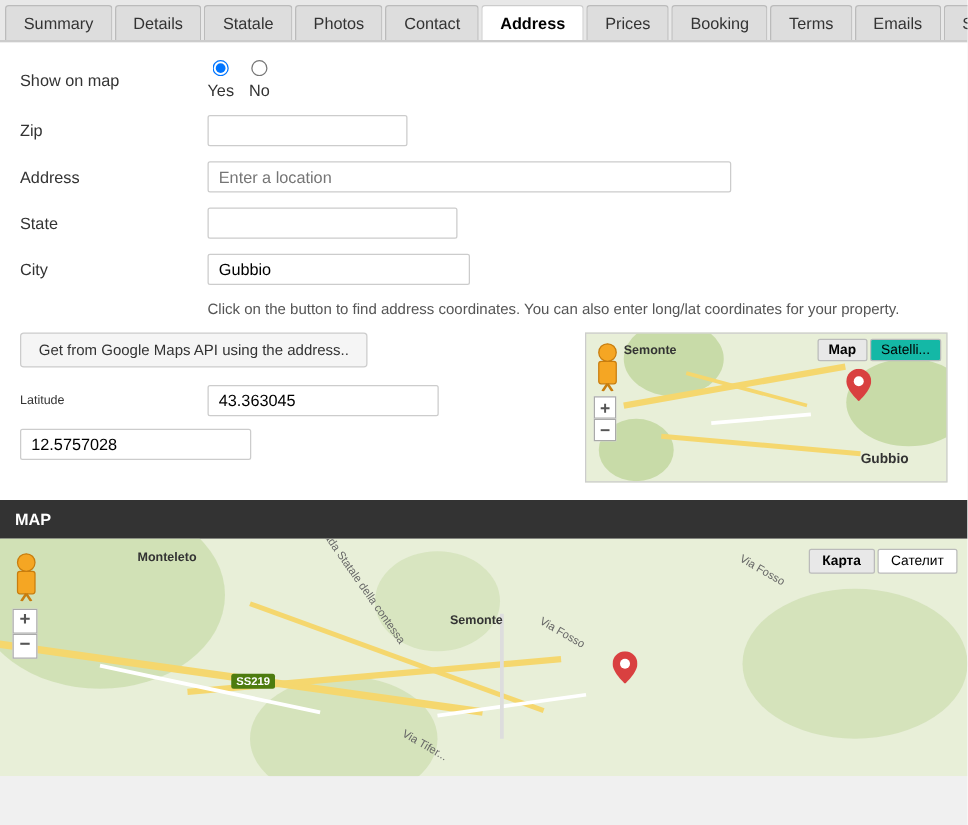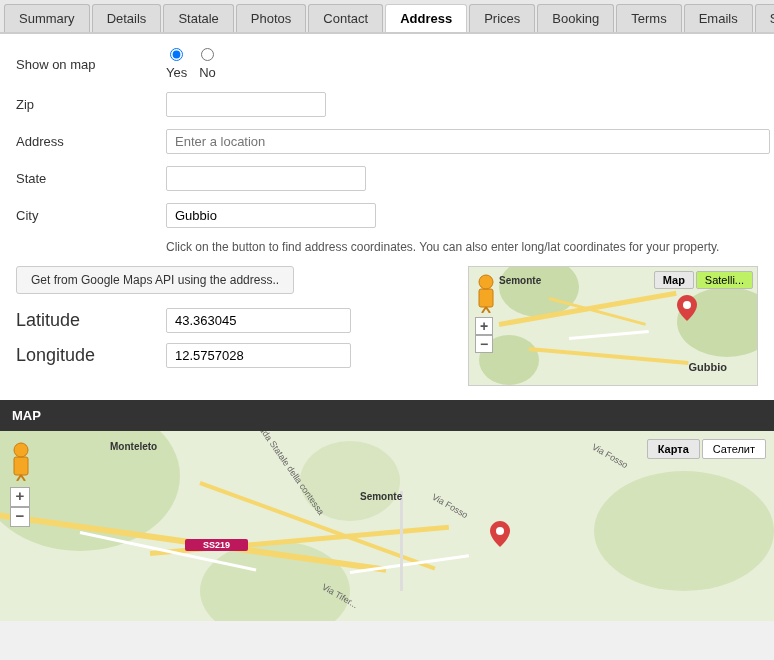--- a/index.html
+++ b/index.html
@@ -50,21 +50,21 @@
     .form-field { flex: 1; }
 
     input[type="text"], input[type="number"] {
       border: 1px solid #ccc;
       padding: 4px 8px;
       font-size: 13px;
       border-radius: 2px;
       background: #fff;
     }
     .zip-input { width: 160px; }
-    .address-input { width: 604px; color: #999; }
+    .address-input { width: 419px; color: #999; }
     .state-input { width: 200px; }
     .city-input { width: 210px; }
 
     select {
       width: 300px;
       padding: 4px 8px;
       font-size: 13px;
       border: 1px solid #ccc;
       border-radius: 2px;
       background: #fff;
@@ -93,21 +93,21 @@
     }
 
     .map-and-coords {
       display: flex;
       gap: 16px;
       align-items: flex-start;
     }
 
     .coords-section { flex: 1; }
     .coords-row { display: flex; align-items: center; margin-bottom: 10px; }
-    .coords-label { width: 150px; font-size: 18px; }
+    .coords-label { width: 150px; font-size: 10px; }
     .coords-input { width: 185px; }
 
     
     .map-thumbnail {
       width: 290px;
       height: 120px;
       border: 1px solid #ccc;
       position: relative;
       overflow: hidden;
       background: #e8efd8;
@@ -116,21 +116,21 @@
     .map-controls-top {
       position: absolute;
       top: 4px;
       right: 4px;
       display: flex;
       gap: 2px;
       z-index: 10;
     }
     .map-btn-sm {
       padding: 2px 8px;
-      background: #bef264;
+      background: #14b8a6;
       border: 1px solid #bbb;
       font-size: 11px;
       cursor: pointer;
       border-radius: 2px;
     }
     .map-btn-sm.active { background: #e8e8e8; font-weight: bold; }
 
     
     .sv-icon {
       position: absolute;
@@ -247,25 +247,25 @@
       transform-origin: 0 50%;
     }
     .road-gray {
       position: absolute;
       background: #ddd;
     }
 
     
     .road-badge {
       position: absolute;
-      background: #be185d;
+      background: #4d7c0f;
       color: #fff;
       font-size: 9px;
       font-weight: bold;
-      padding: 1px 18px;
+      padding: 1px 4px;
       border-radius: 2px;
     }
 
     
     .terrain-patch {
       position: absolute;
       background: #c8dba8;
       border-radius: 50%;
     }
   </style>
@@ -339,21 +339,20 @@
       <div style="margin-bottom:14px;">
         <button class="get-coords-btn">Get from Google Maps API using the address..</button>
       </div>
 
       <div class="coords-row">
         <div class="coords-label">Latitude</div>
         <input type="text" class="coords-input" value="43.363045" id="lat-input" style="">
       </div>
 
       <div class="coords-row">
-        <div class="coords-label">Longitude</div>
         <input type="text" class="coords-input" value="12.5757028" id="lng-input" style="">
       </div>
 
     </div>
 
     <div class="map-thumbnail">
 
       <div class="terrain-patch" style="width:80px;height:60px;top:-10px;left:30px;"></div>
       <div class="terrain-patch" style="width:100px;height:70px;top:20px;right:-20px;"></div>
       <div class="terrain-patch" style="width:60px;height:50px;bottom:0;left:10px;"></div>

